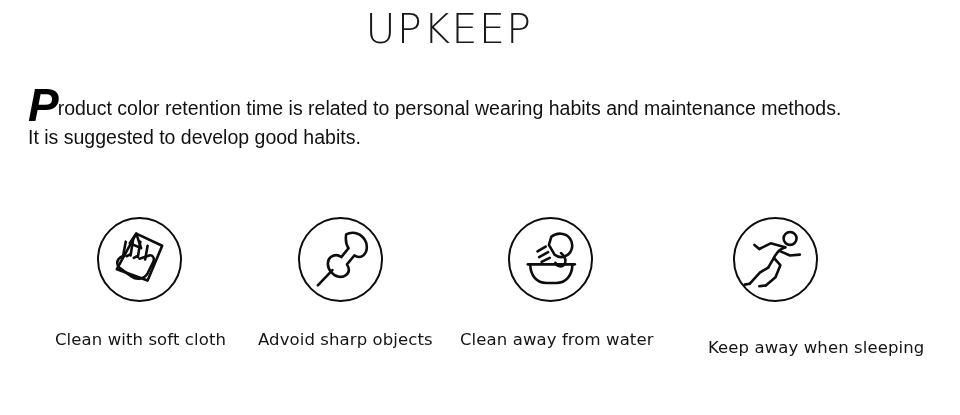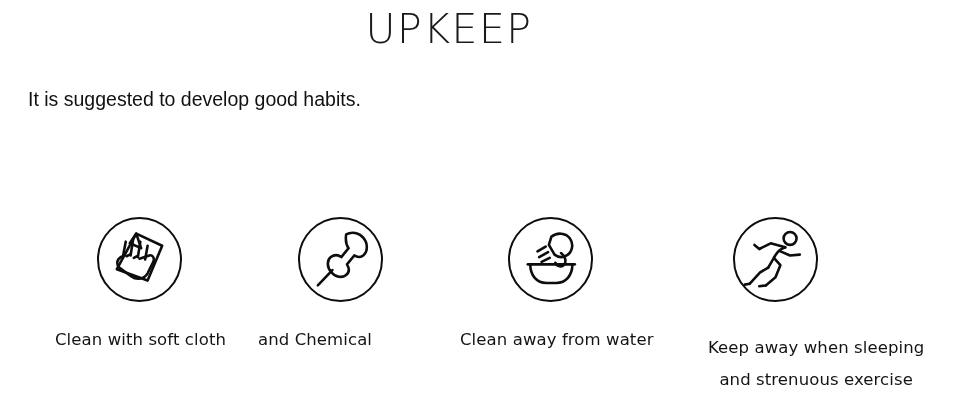--- a/index.html
+++ b/index.html
@@ -93,21 +93,20 @@
   .badge-3 { left: 508px; top: 0; }
   .badge-4 { left: 733px; top: 0; }
 
   
   .captions {
     position: absolute;
     top: 324px;
     left: 0;
     width: 864px;
     height: 90px;
-    text-align: center;
   }
   .caption {
     position: absolute;
     font-family: "DejaVu Sans", sans-serif;
     font-size: 16.5px;
     font-weight: 400;
     color: #141414;
     line-height: 32px;
     letter-spacing: 0.1px;
     white-space: nowrap;
@@ -117,20 +116,21 @@
   .cap-2 { left: 258px; top: 0px; }
   .cap-3 { left: 460px; top: 0px; }
   .cap-4 { left: 672px; top: 8px; margin-left: 36px; }
 </style>
 </head>
 <body>
 
 <div class="page-title">UPKEEP</div>
 
 <div class="intro">
+  <div class="intro-line intro-line-1"><span class="dropcap">P</span><span>roduct color retention time is related to personal wearing habits and maintenance methods.</span></div>
   <div class="intro-line intro-line-2">It is suggested to develop good habits.</div>
 </div>
 
 <div class="icon-row">
 
   <div class="icon-badge badge-1">
     <svg viewBox="0 0 100 100" xmlns="http://www.w3.org/2000/svg">
       <g fill="none" stroke="#0d0d0d" stroke-width="3.2" stroke-linecap="round" stroke-linejoin="round">
         <path d="M46 18 L78 33 L60 76 L22 62 Z"></path>
         <path d="M46 18 L38 30 L52 36 Z"></path>
@@ -183,24 +183,23 @@
   </div>
 </div>
 
 <div class="captions">
 
   <div class="caption cap-1">
     <span class="caption-line">Clean with soft cloth</span>
   </div>
 
   <div class="caption cap-2">
-    <span class="caption-line">and Chemical</span>
+    <span class="caption-line">Advoid sharp objects</span>
   </div>
 
   <div class="caption cap-3">
     <span class="caption-line">Clean away from water</span>
   </div>
 
   <div class="caption cap-4">
     <span class="caption-line">Keep away when sleeping</span>
-    <span class="caption-line">and strenuous exercise</span>
   </div>
 </div>
 
 </body></html>

